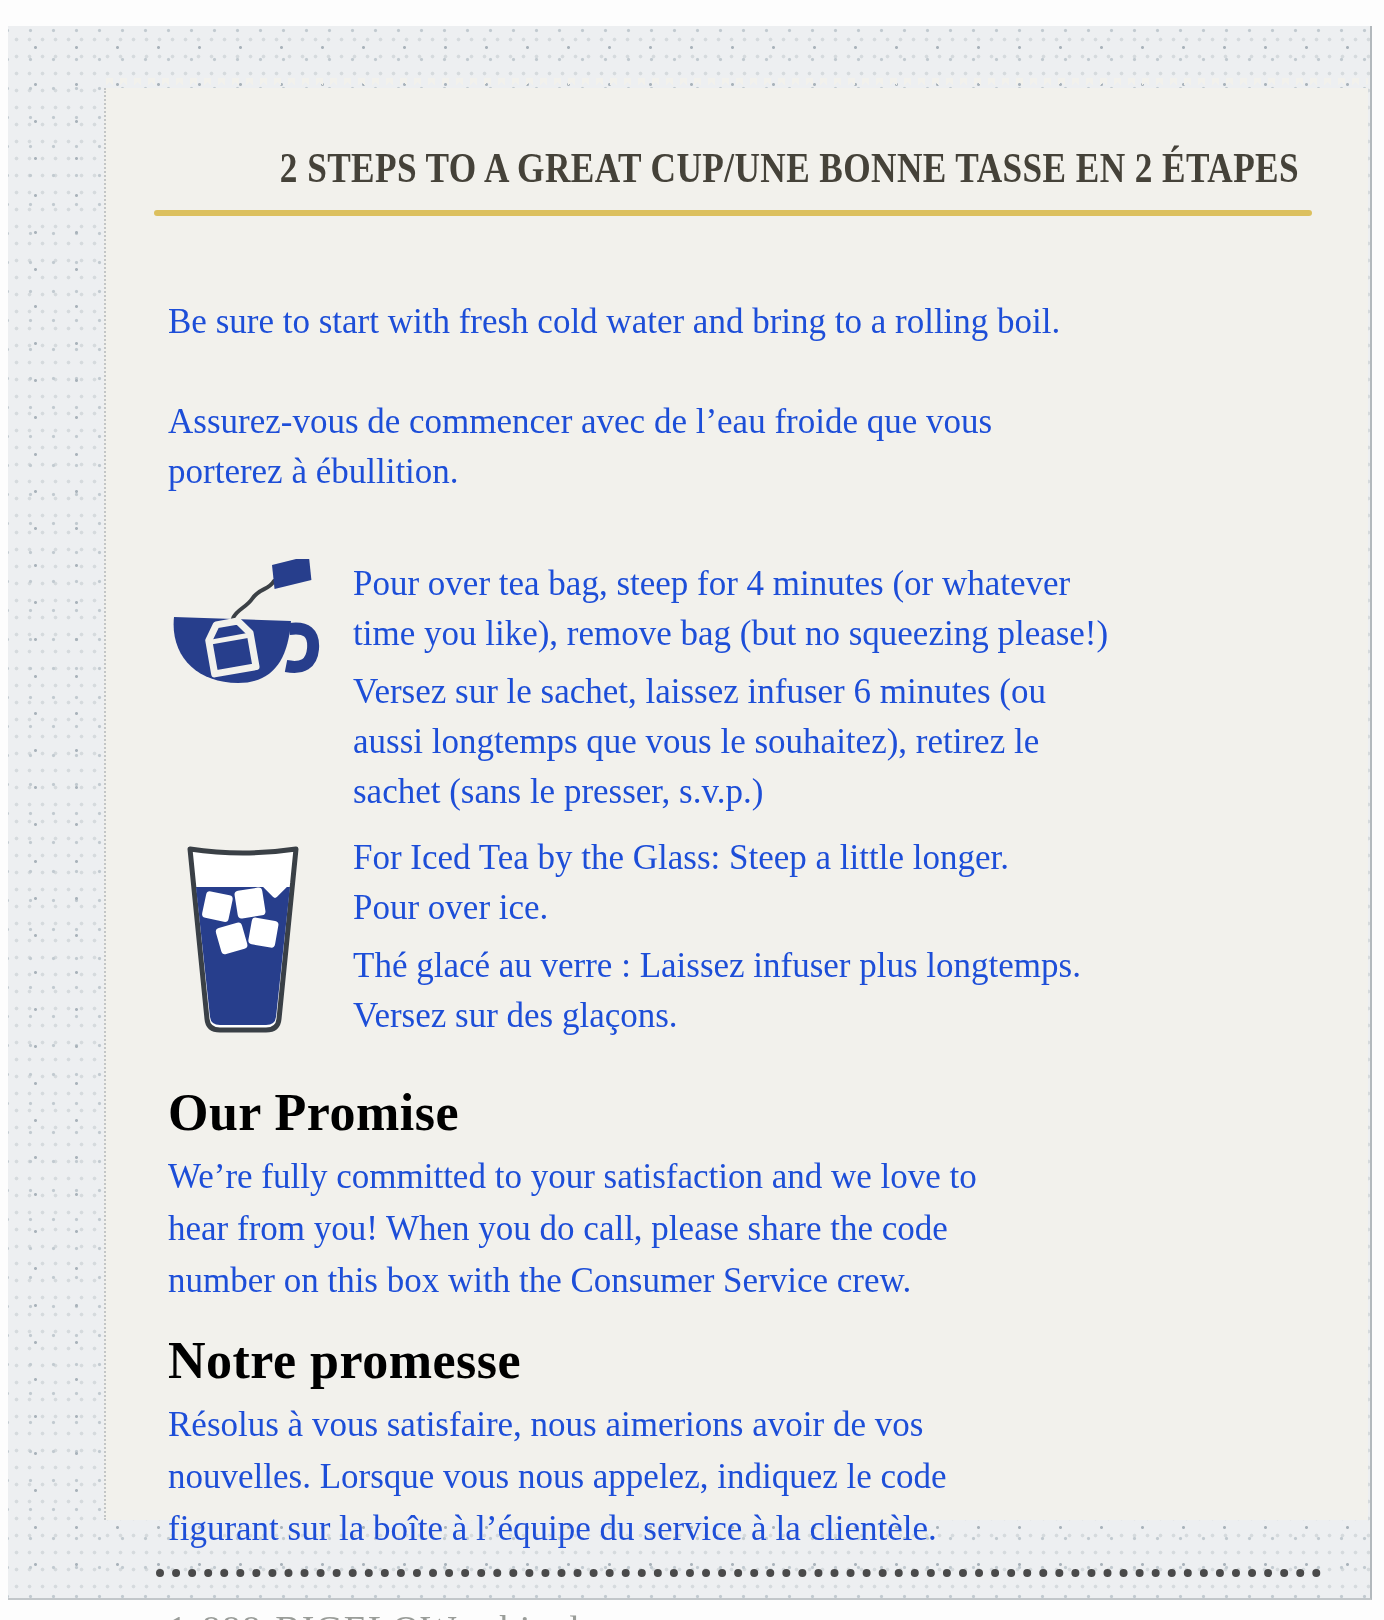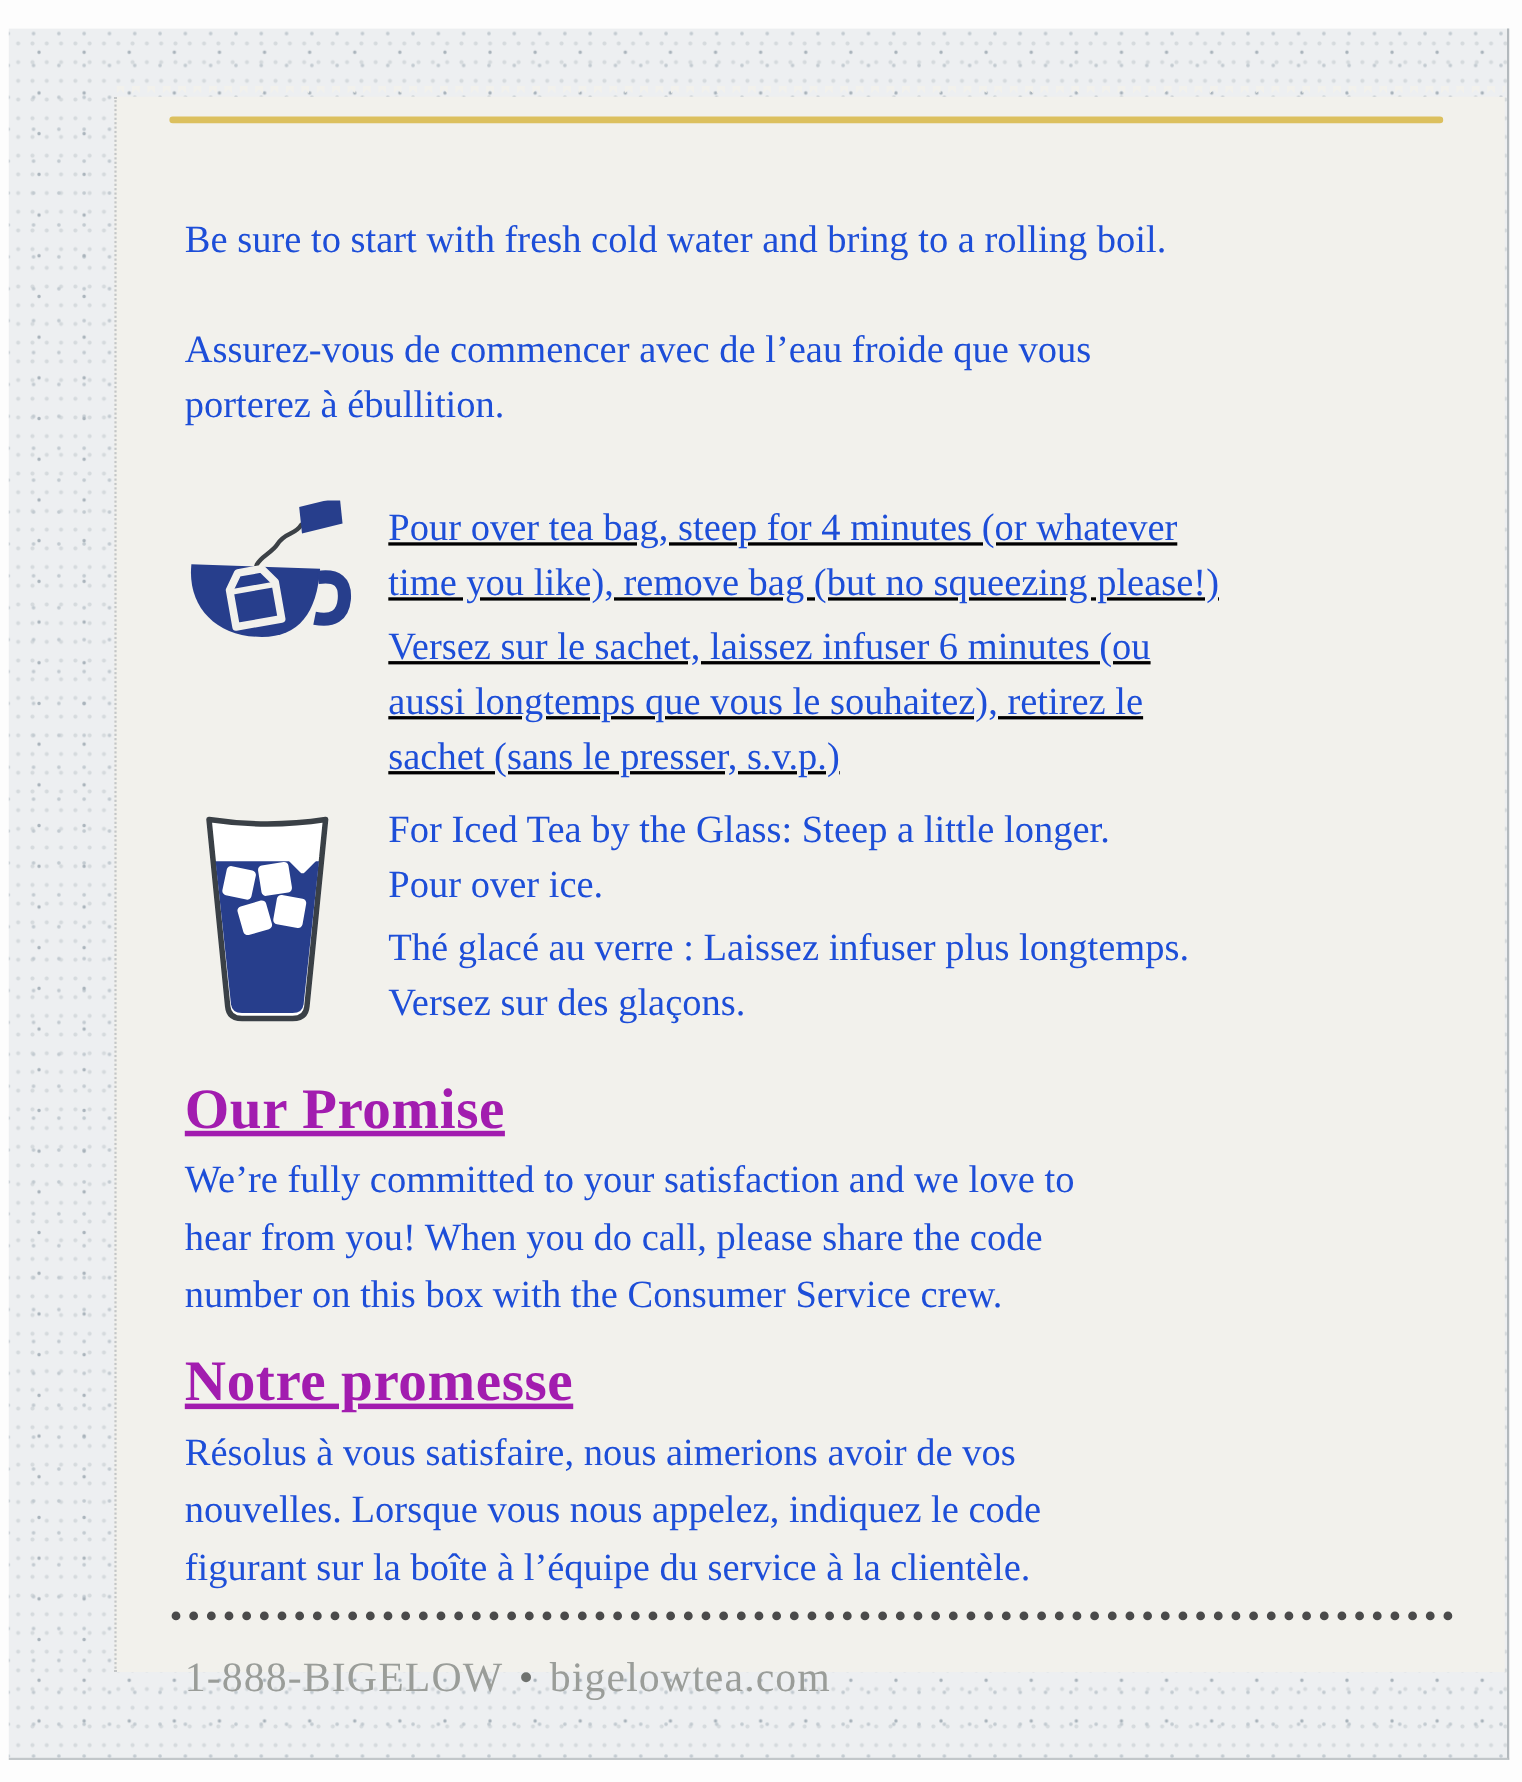--- a/index.html
+++ b/index.html
@@ -32,45 +32,48 @@
   .title{display:inline-block;transform:scaleX(0.82);transform-origin:50% 50%;
          font-size:43px;font-weight:bold;color:#454239;letter-spacing:0.5px;}
 
   .gold-rule{height:6px;background:#dcc05e;border-radius:3px;
              width:1158px;margin:18px 0 0 -14px;}
 
   .gray{color:#1d4ed8;font-size:35px;line-height:50px;white-space:pre-line;}
   .intro{margin-top:31px;}
 
   .step-row{display:flex;align-items:flex-start;}
-  .step-row.first{margin-top:12px;text-decoration:underline;}
+  .step-row.first{margin-top:12px;}
   .step-row.second{margin-top:16px;}
   .icon-col{flex:0 0 185px;}
   .step-text{flex:1;}
   .step-fr{margin-top:8px;}
 
-  .h2{font-size:52px;font-weight:bold;color:#a21caf;letter-spacing:0.5px;text-decoration:underline;}
+  .h2{font-size:52px;font-weight:bold;color:#000000;letter-spacing:0.5px;}
   .h2.en{margin-top:42px;}
   .h2.fr{margin-top:24px;}
   .promise{font-size:35px;line-height:52px;margin-top:9px;}
 
   .dots-rule{width:1165px;margin:14px 0 0 -12px;border-top:8px dotted #4a4a4a;height:0;}
 
   .contact{margin-top:30px;font-size:38px;color:#9a9d99;letter-spacing:1px;}
   .contact .bullet{margin:0 14px;color:#6f726f;}
 
   svg{display:block;}
 </style>
 </head>
 <body>
 
 <div id="page">
   <div id="box">
     <div id="panel">
 
+      <div class="title-wrap">
+        <div class="title">2 STEPS TO A GREAT CUP/UNE BONNE TASSE EN 2 ÉTAPES</div>
+      </div>
       <div class="gold-rule"></div>
 
       <div class="gray intro">
         <div>Be sure to start with fresh cold water and bring to a rolling boil.</div>
         <div>Assurez-vous de commencer avec de l’eau froide que vous
 porterez à ébullition.</div>
       </div>
 
       <div class="step-row first">
         <div class="icon-col">

